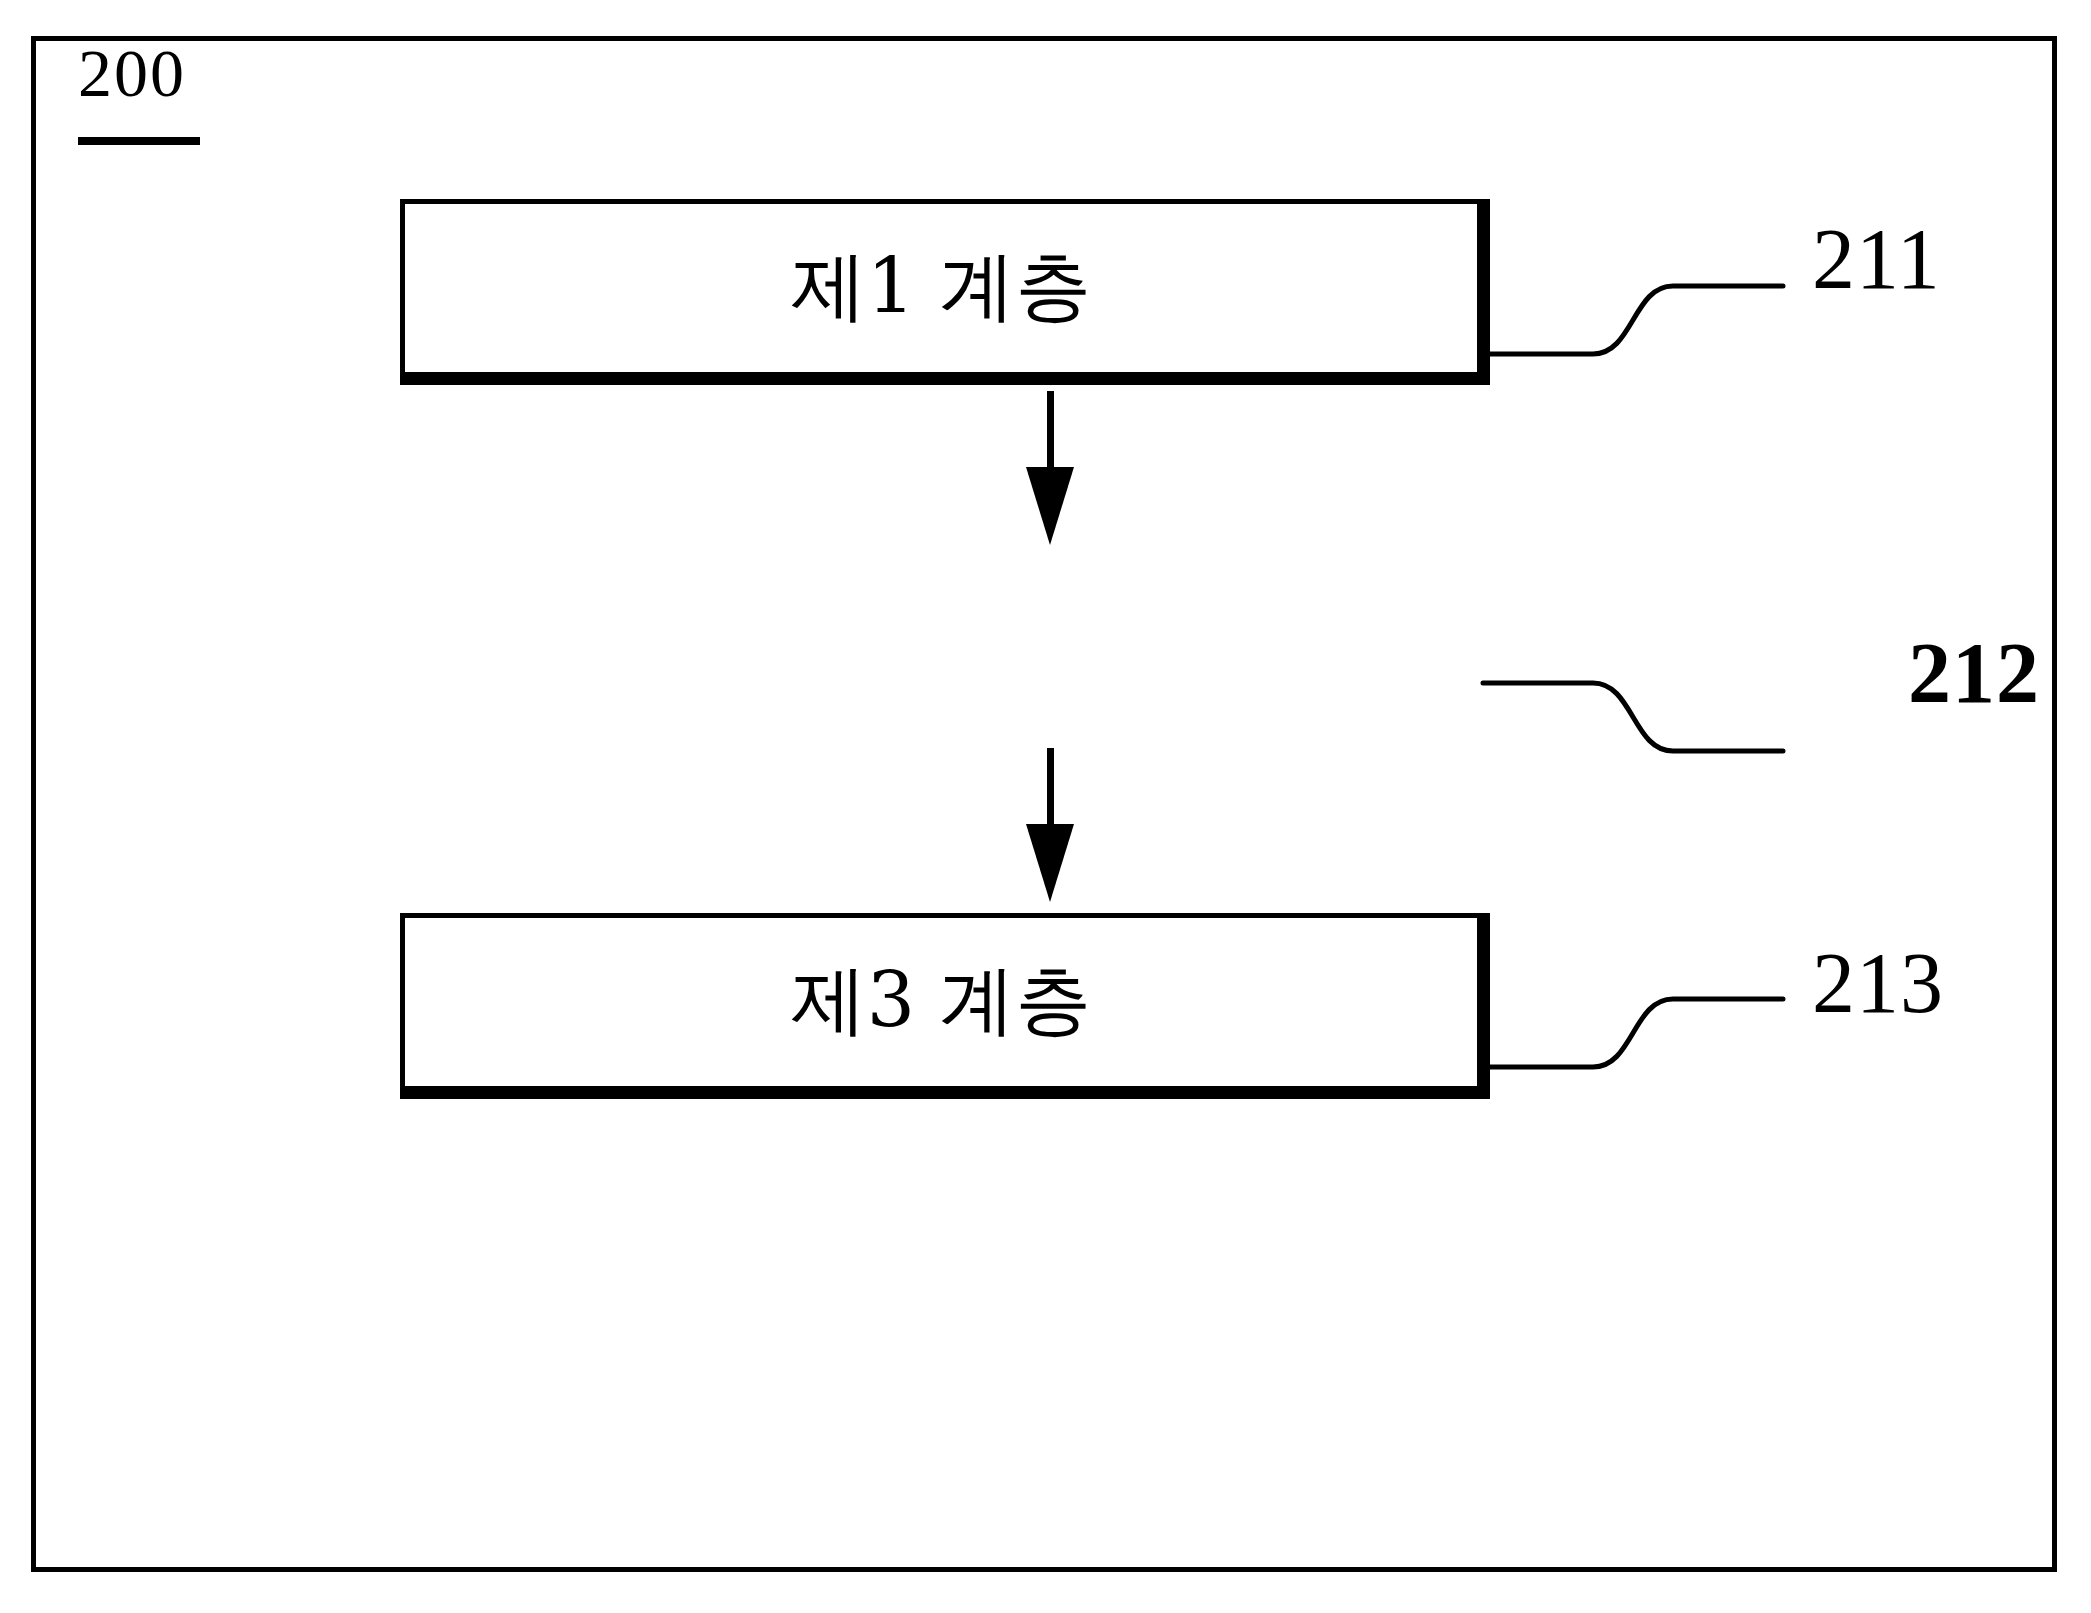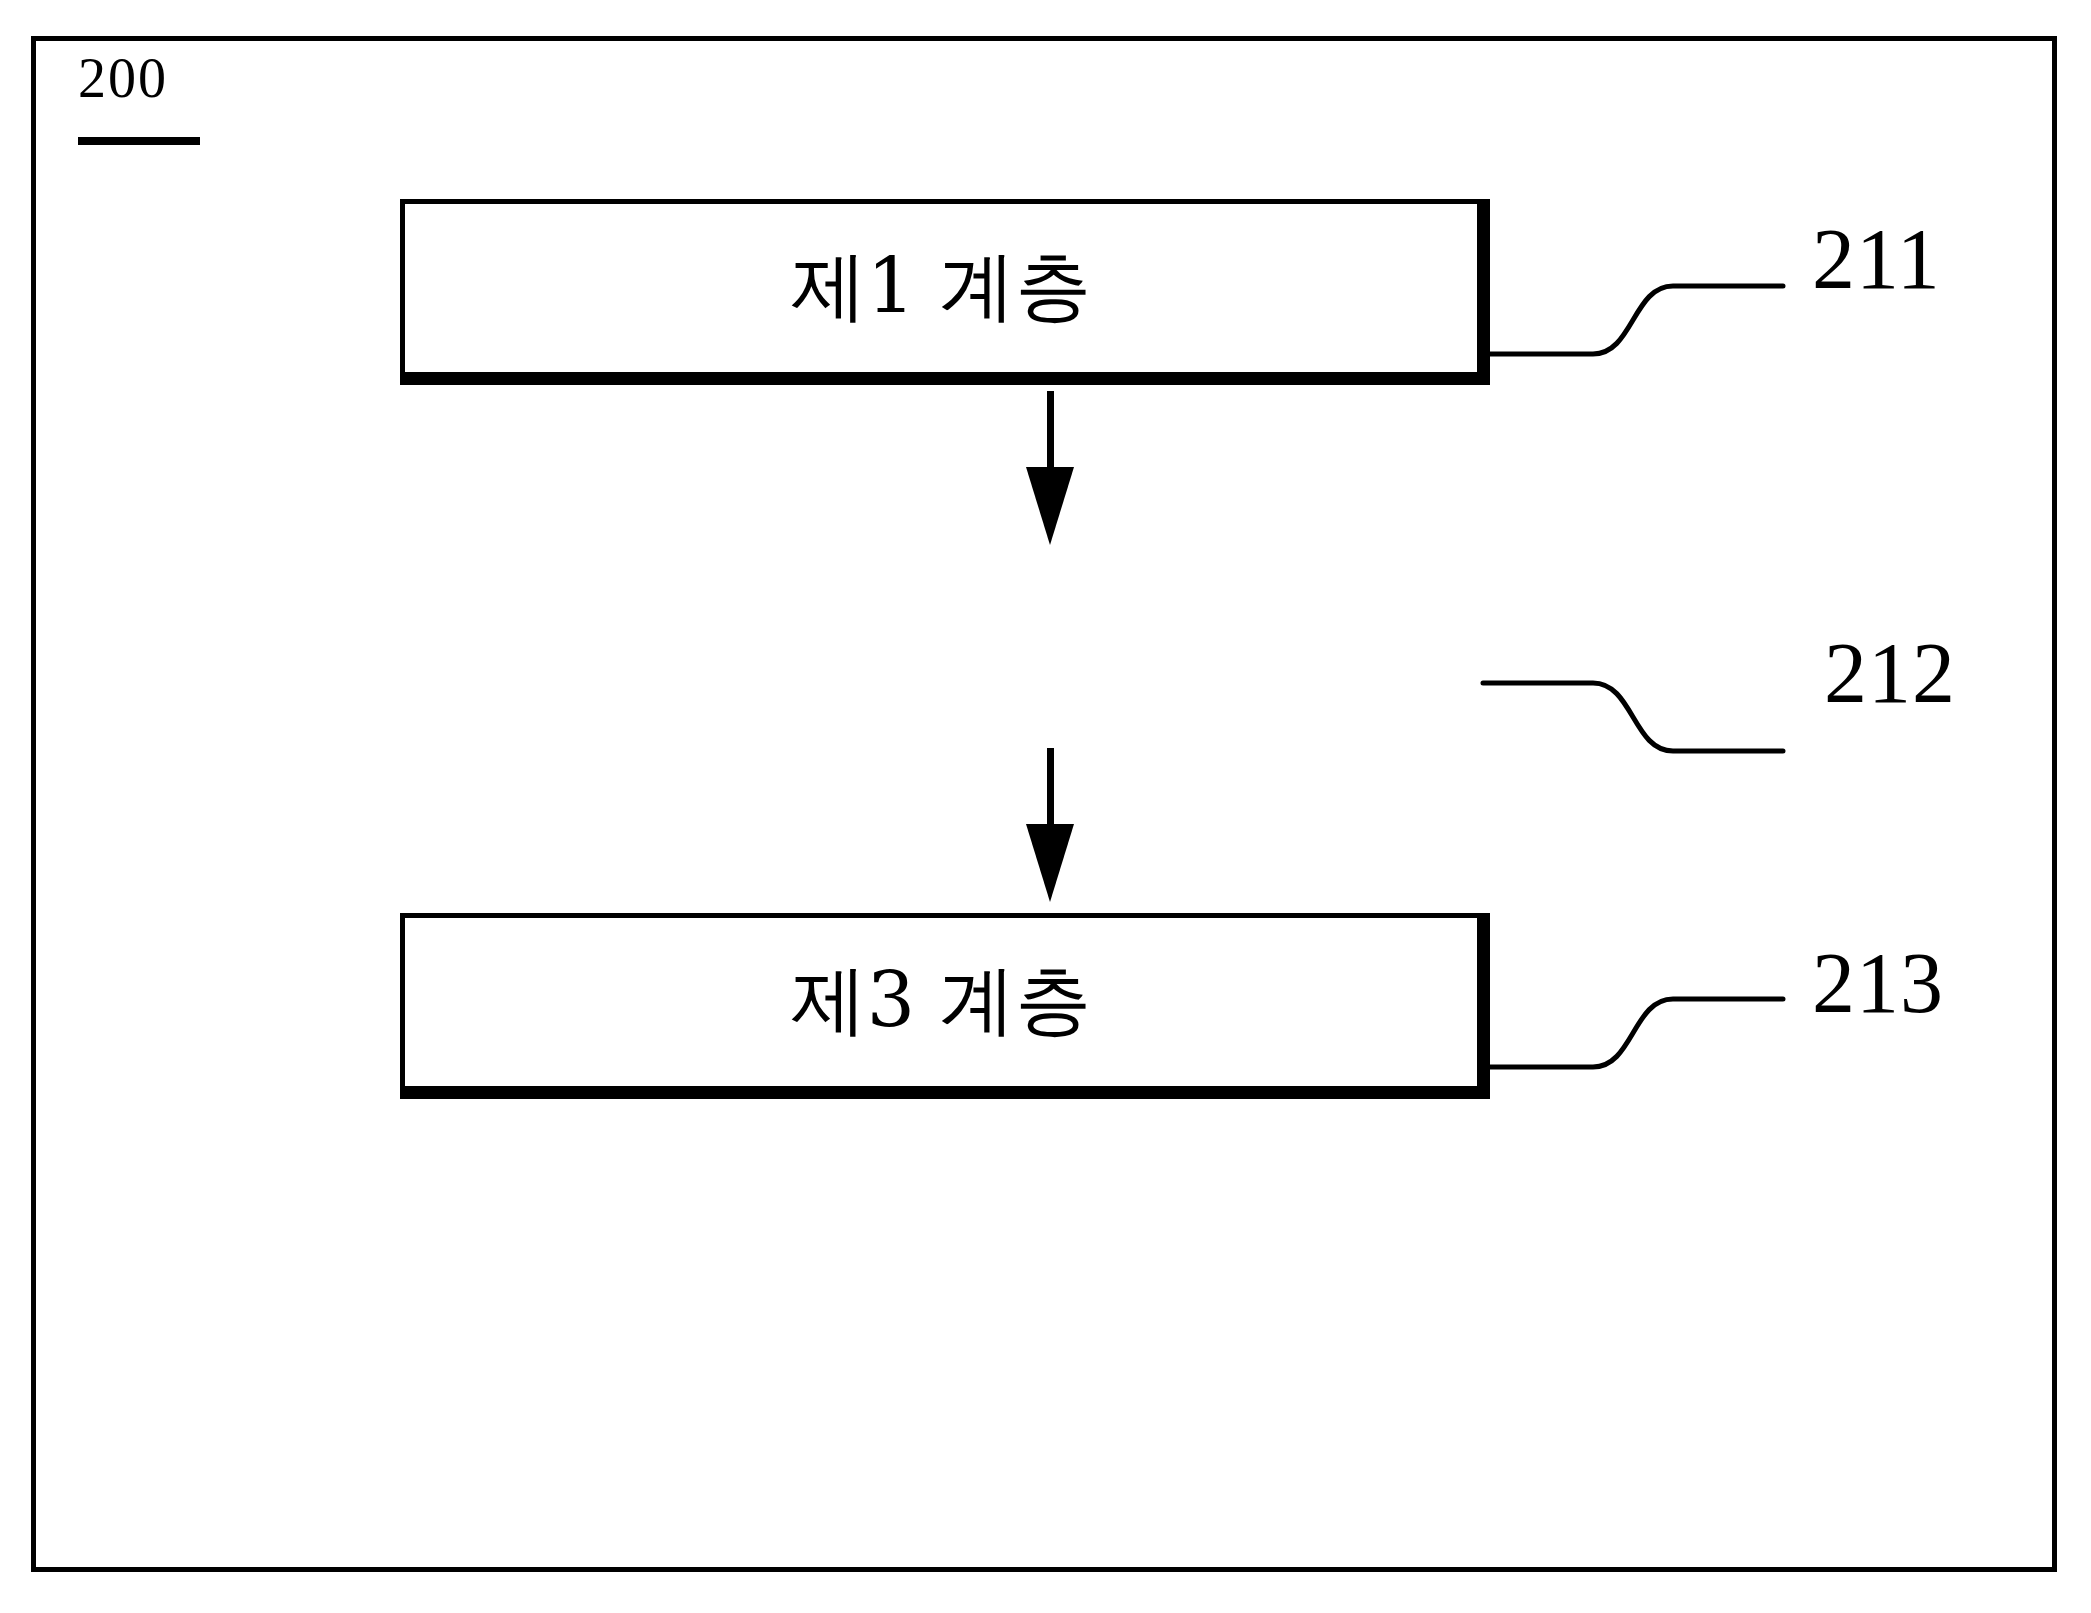--- a/index.html
+++ b/index.html
@@ -27,22 +27,22 @@
     height: 1536px;
     border: 5px solid #000000;
     box-sizing: border-box;
     background: #ffffff;
   }
 
   
   .fig-number {
     position: absolute;
     left: 78px;
-    top: 50px;
-    font-size: 56px;
+    top: 39px;
+    font-size: 68px;
     line-height: 1;
     color: #000000;
     letter-spacing: 2px;
     white-space: nowrap;
   }
   .fig-number-underline {
     position: absolute;
     left: 78px;
     top: 137px;
     width: 122px;
@@ -126,21 +126,21 @@
   
   .ref-number {
     position: absolute;
     font-size: 86px;
     line-height: 1;
     color: #000000;
     letter-spacing: 1px;
     white-space: nowrap;
   }
   #ref-211 { left: 1812px; top: 216px; }
-  #ref-212 { left: 1824px; top: 630px; }
+  #ref-212 { left: 1908px; top: 630px; font-weight: bold; }
   #ref-213 { left: 1812px; top: 940px; }
 </style>
 </head>
 <body>
 
 <div id="page">
 
   <div class="outer-frame"></div>
 
   <div class="fig-number">200</div>

